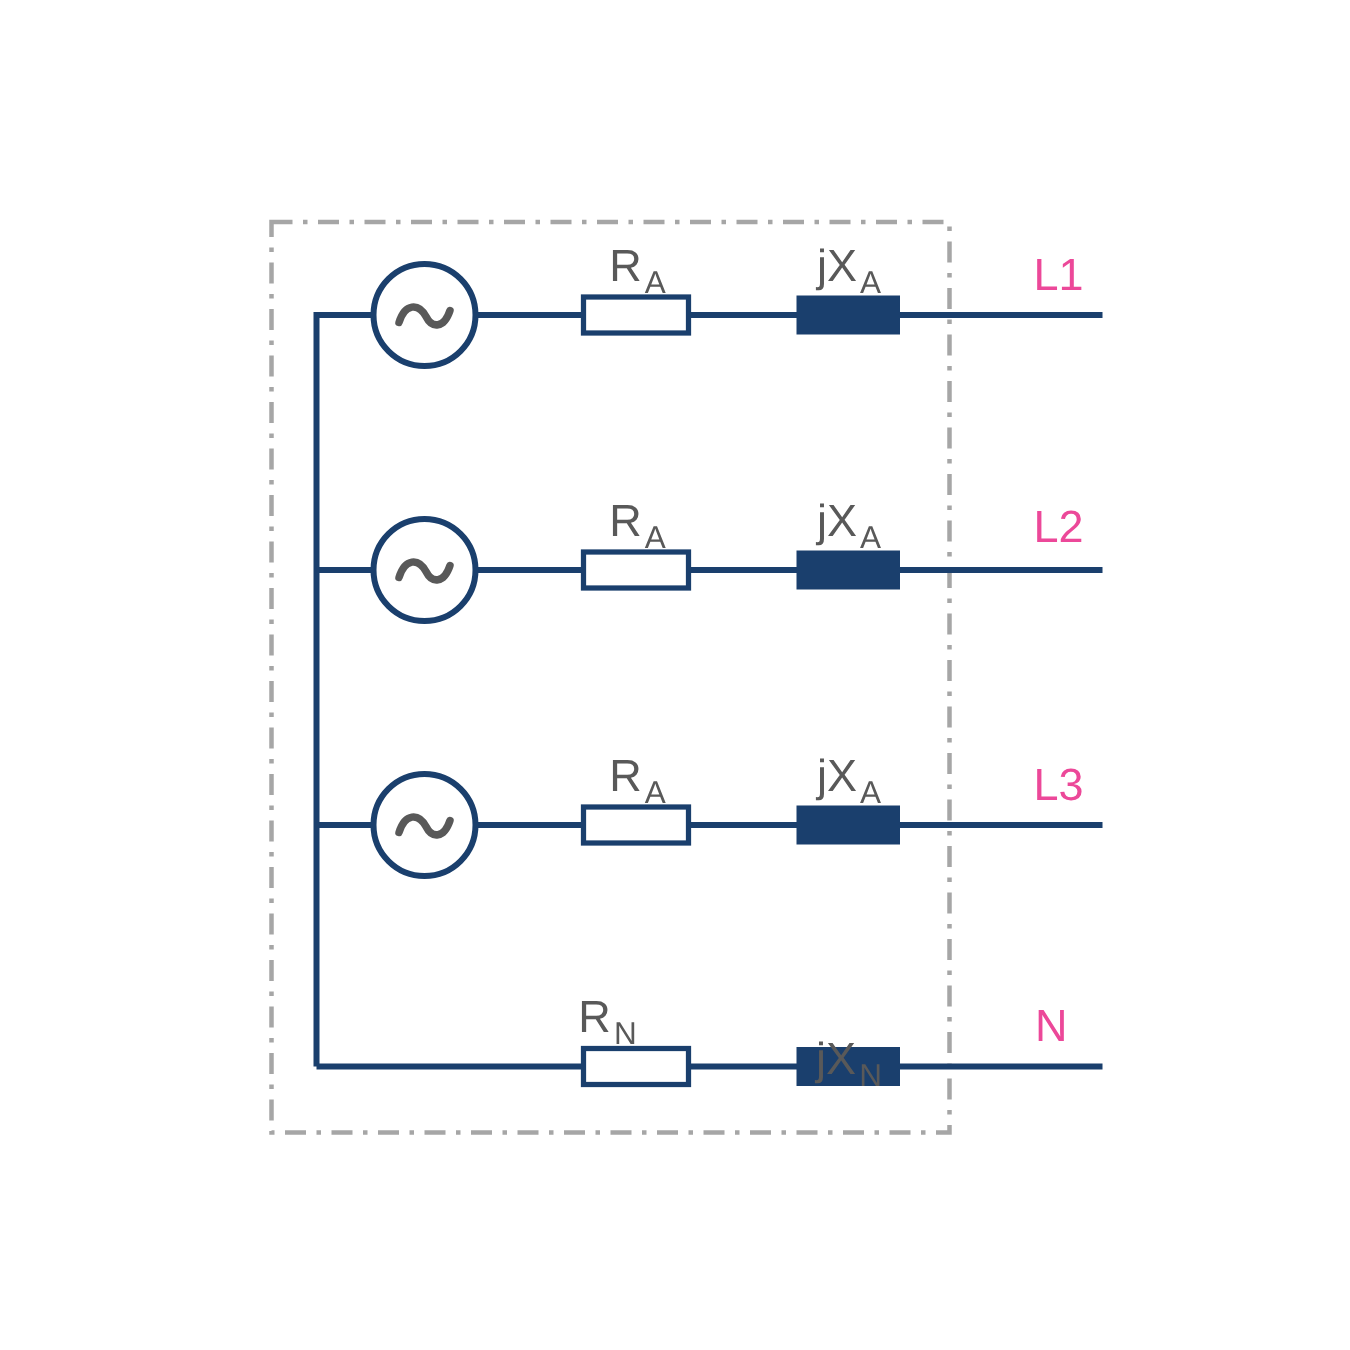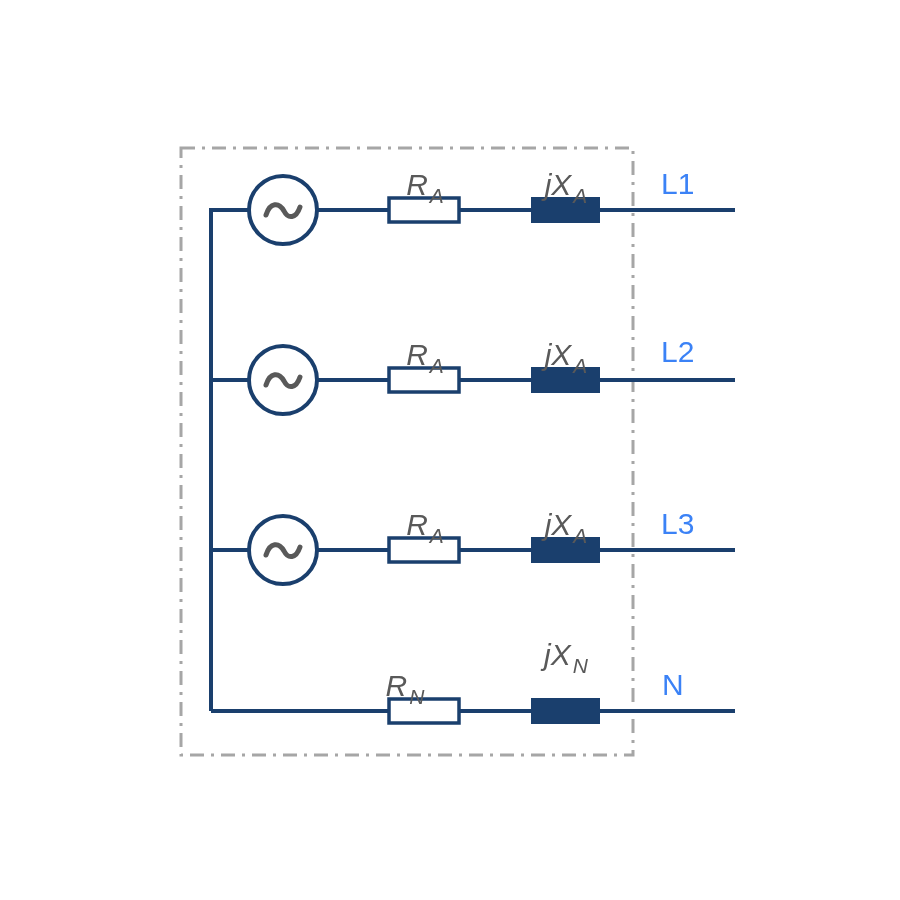--- a/index.html
+++ b/index.html
@@ -21,35 +21,35 @@
   .sine        { stroke: #595959; stroke-width: 5; fill: none; stroke-linecap: round; }
   .resistor    { stroke: #1a3f6d; stroke-width: 3.5; fill: #ffffff; }
   .reactance   { fill: #1a3f6d; stroke: none; }
 
   
   .comp-label {
     position: absolute;
     transform: translateX(-50%);
     color: #595959;
     font-size: 30px;
-    line-height: 48px;
-    font-style: italic;
+    line-height: 34px;
     white-space: nowrap;
   }
   .comp-label .sub {
     font-size: 21px;
     vertical-align: -8px;
     margin-left: 2px;
   }
   .term-label {
     position: absolute;
-    color: #3b82f6;
+    color: #ec4899;
     font-size: 30px;
     line-height: 34px;
     white-space: nowrap;
+    margin-left: 28px;
   }
 </style>
 </head>
 <body>
 
 <div class="canvas">
   <svg width="900" height="900" viewBox="0 0 900 900">
 
     <rect class="boundary" x="181" y="148" width="452" height="607" stroke-dasharray="14 7 3 7"></rect>
 
@@ -92,15 +92,15 @@
 
   <span class="comp-label" style="left:425px; top:331px"><span>R</span><span class="sub">A</span></span>
   <span class="comp-label" style="left:566px; top:331px"><span>jX</span><span class="sub">A</span></span>
   <span class="term-label" style="left:661px; top:335px">L2</span>
 
   <span class="comp-label" style="left:425px; top:501px"><span>R</span><span class="sub">A</span></span>
   <span class="comp-label" style="left:566px; top:501px"><span>jX</span><span class="sub">A</span></span>
   <span class="term-label" style="left:661px; top:507px">L3</span>
 
   <span class="comp-label" style="left:405px; top:662px"><span>R</span><span class="sub">N</span></span>
-  <span class="comp-label" style="left:566px; top:631px"><span>jX</span><span class="sub">N</span></span>
+  <span class="comp-label" style="left:566px; top:690px"><span>jX</span><span class="sub">N</span></span>
   <span class="term-label" style="left:662px; top:668px">N</span>
 </div>
 
 </body></html>

